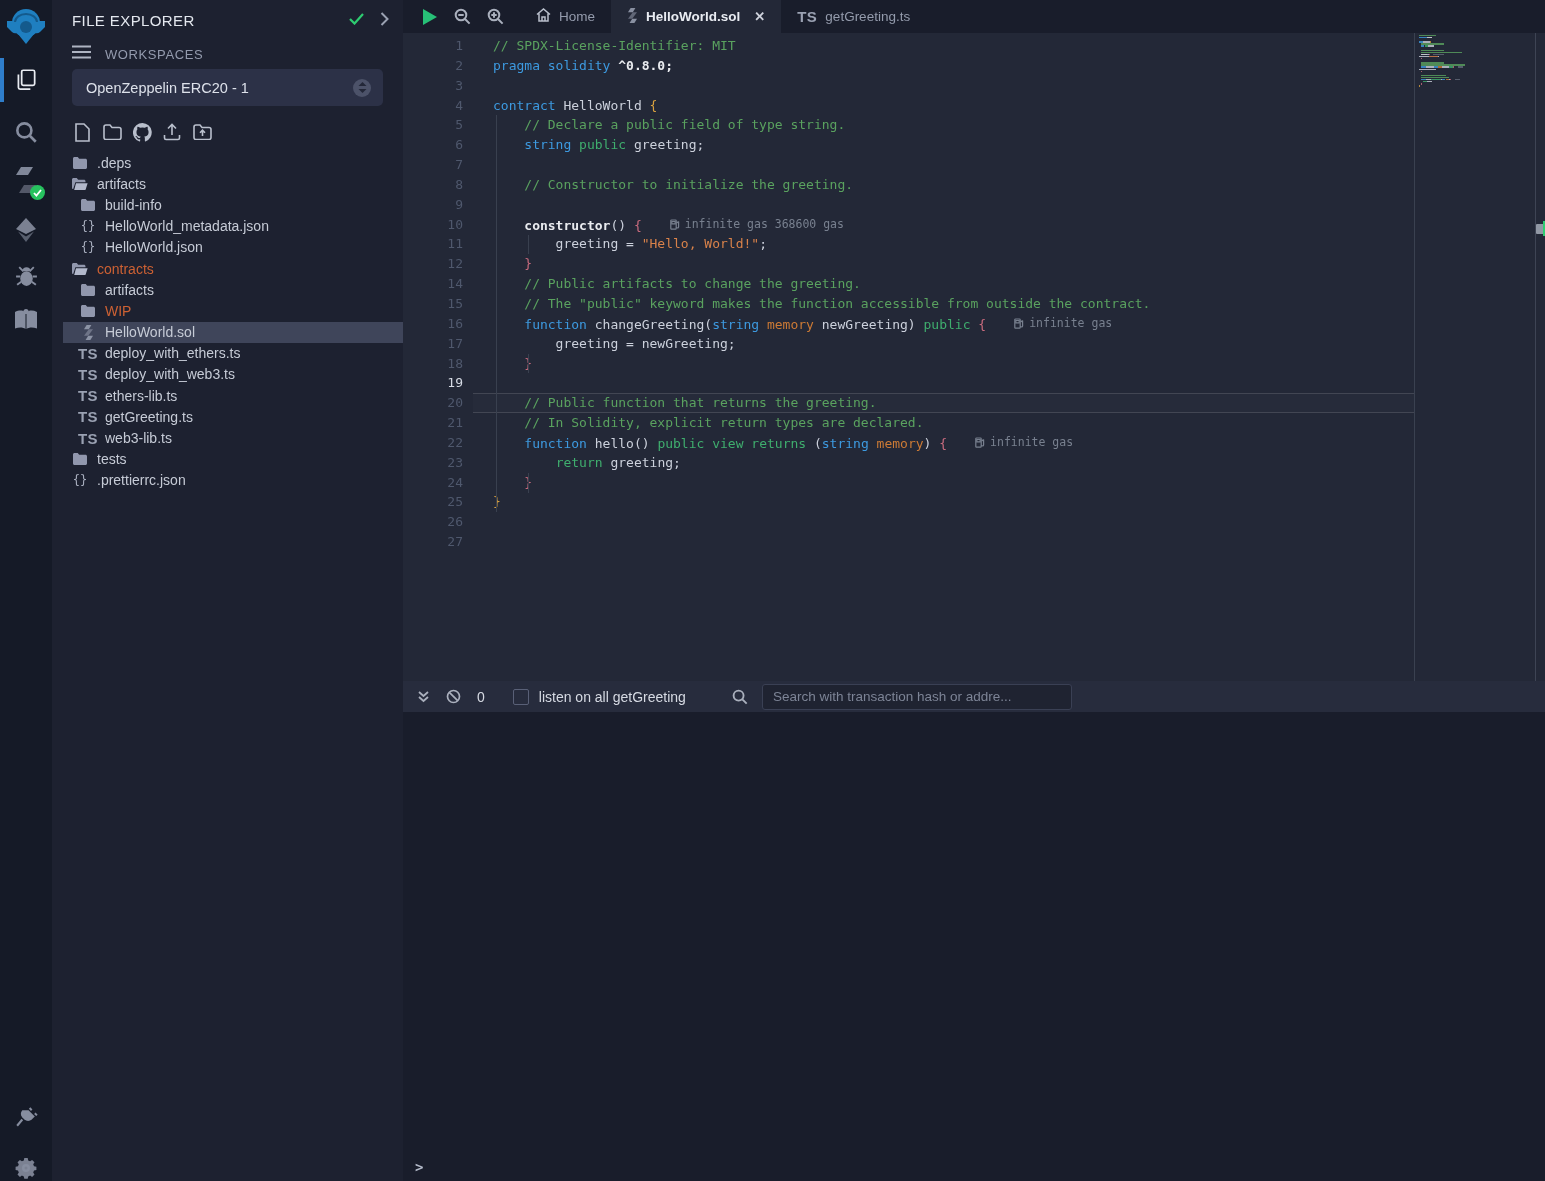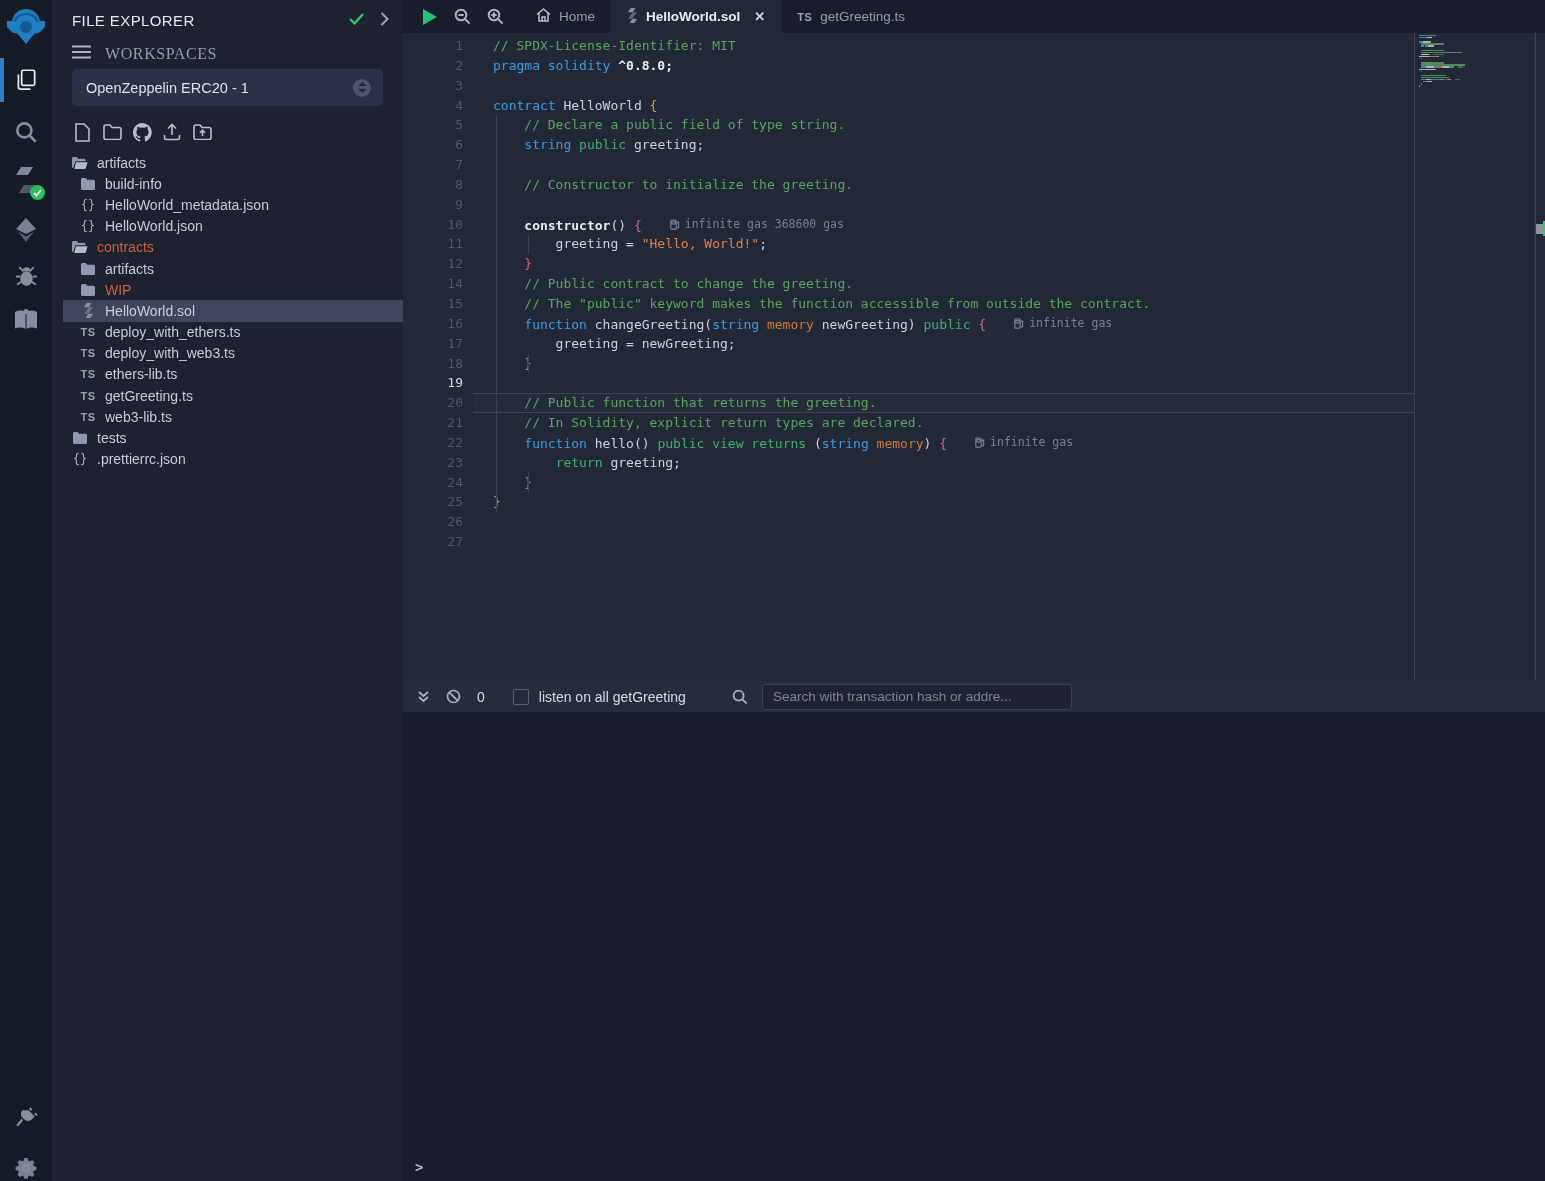--- a/index.html
+++ b/index.html
@@ -15,35 +15,35 @@
   .badge { position:absolute; right:7px; bottom:2px; width:15px; height:15px; border-radius:50%; background:#27c25f; display:flex; align-items:center; justify-content:center; }
   .badge svg { display:block; }
 
   
   #explorer { position:absolute; left:52px; top:0; width:351px; height:1181px; background:#1d2130; z-index:4; }
   #fe-header { position:absolute; left:20px; right:14px; top:9px; height:22px; display:flex; align-items:center; }
   #fe-title { font-size:15px; letter-spacing:.4px; color:#e4e8ef; font-weight:500; flex:1; }
   #fe-check { margin-right:16px; }
   #fe-chevron { color:#9aa1b2; font-size:15px; }
   #ws-row { position:absolute; left:20px; top:45px; height:18px; display:flex; align-items:center; gap:14px; }
-  #ws-label { font-size:16px; letter-spacing:.6px; color:#949bae;font-family:Liberation Serif, serif; }
+  #ws-label { font-size:13px; letter-spacing:.6px; color:#949bae; }
   #ws-select { position:absolute; left:20px; top:69px; width:311px; height:37px; background:#2c3147; border-radius:5px; display:flex; align-items:center; padding:0 12px 0 14px; cursor:pointer; }
   #ws-name { flex:1; font-size:14.5px; color:#dde1ea; }
   #ws-sort { width:18px; height:18px; border-radius:50%; background:#4c5269; display:flex; align-items:center; justify-content:center; }
   #fe-actions { position:absolute; left:20px; top:122px; display:flex; gap:10px; color:#b9bfcc; }
   #fe-actions .act { cursor:pointer; width:20px; height:20px; display:flex; align-items:center; justify-content:center; }
 
   #file-tree { position:absolute; left:0; right:0; top:152px; }
   .tree-row { position:relative; height:21.2px; display:flex; align-items:center; font-size:14px; color:#c6cbd6; cursor:pointer; }
   .tree-row .ric { width:16px; display:flex; justify-content:center; margin-right:9px; flex:none; }
   .tree-row.accent { color:#cd6133; }
   .tree-row.selected::before { content:""; position:absolute; left:11px; right:0; top:0; bottom:0; background:#3f455a; }
   .tree-row > * { position:relative; }
   .json-ic { font-size:12px; color:#a9afbf; font-family:"DejaVu Sans Mono",monospace; }
-  .ts-ic { font-size:11px; font-weight:600; color:#9aa1b2; letter-spacing:.5px; }
+  .ts-ic { font-size:15px; font-weight:600; color:#9aa1b2; letter-spacing:.5px; }
 
   
   #editor-area { position:absolute; left:403px; top:0; width:1142px; height:681px; background:#232837; }
   #tabbar { position:absolute; left:0; right:0; top:0; height:33px; background:#191d2b; display:flex; align-items:stretch; }
   .tbtn { width:33px; display:flex; align-items:center; justify-content:center; cursor:pointer; color:#aab0bd; }
   .tbtn:first-child { margin-left:10px; }
   #tabs { display:flex; margin-left:8px; }
   .tab { display:flex; align-items:center; gap:8px; padding:0 16px; font-size:13.5px; color:#949bac; cursor:pointer; white-space:nowrap; }
   .tab.active { background:#232837; color:#e9ecf2; font-weight:600; }
   .tab .close { font-size:13px; color:#cfd3dd; margin-left:6px; }
@@ -212,20 +212,28 @@
           </svg>
       </span>
       <span class="act">
         <svg width="19" height="16" viewBox="0 0 19 16" fill="none" stroke="currentColor" stroke-width="1.6">
             <path d="M1 3 a2 2 0 0 1 2 -2 h4 l2 2.5 h7 a2 2 0 0 1 2 2 v8 a2 2 0 0 1 -2 2 h-13 a2 2 0 0 1 -2 -2z"></path>
             <path d="M9.5 12 V6.5 M7 8.7 L9.5 6.2 12 8.7"></path>
           </svg>
       </span>
     </div>
     <div id="file-tree">
+        <div class="tree-row" style="padding-left: 20px;">
+          <span class="ric">
+            <svg width="14" height="12" viewBox="0 0 14 12">
+              <path fill="#9197ad" d="M0 1.5C0 .7.7 0 1.5 0h3.2L6.2 1.7h6.3c.8 0 1.5.7 1.5 1.5v7.3c0 .8-.7 1.5-1.5 1.5h-11C.7 12 0 11.3 0 10.5z"></path>
+            </svg>
+          </span>
+          <span>.deps</span>
+        </div>
         <div class="tree-row" style="padding-left: 20px;">
           <span class="ric">
             <svg width="16" height="12" viewBox="0 0 16 12">
               <path fill="#9197ad" d="M0 1.5C0 .7.7 0 1.5 0h3.2L6.2 1.7h5.8c.8 0 1.5.7 1.5 1.5v1H3.4L1.2 11H1C.5 11 0 10.5 0 10z"></path>
               <path fill="#b2b8cb" d="M4 5.2h11.6l-1.9 6.3c-.1.3-.4.5-.7.5H2.2z"></path>
             </svg>
           </span>
           <span>artifacts</span>
         </div>
         <div class="tree-row" style="padding-left: 28px;">
@@ -383,21 +391,21 @@
           <div class="cl"><span class="gut">6</span><span class="ct"><span class="tk-n">    </span><span class="tk-k">string</span><span class="tk-n"> </span><span class="tk-g">public</span><span class="tk-n"> greeting;</span></span></div>
           <div class="cl"><span class="gut">7</span><span class="ct"></span></div>
           <div class="cl"><span class="gut">8</span><span class="ct"><span class="tk-n">    </span><span class="tk-c">// Constructor to initialize the greeting.</span></span></div>
           <div class="cl"><span class="gut">9</span></div>
           <div class="cl"><span class="gut">10</span><span class="ct"><span class="tk-n">    </span><span class="tk-w">constructor</span><span class="tk-n">() </span><span class="tk-p">{</span><span class="gasw"><svg width="10" height="11" viewBox="0 0 10 11" fill="none" stroke="#78808f" stroke-width="1.2">
                   <rect x="0.8" y="1" width="5.4" height="9.2" rx="0.8"></rect>
                   <path d="M1.8 2.5 h3.4 v2.4 h-3.4z M6.6 4 l2 -1.5 M8.6 2.5 v5.5 a1 1 0 0 1 -2 0"></path>
                 </svg><span>infinite gas 368600 gas</span></span></span></div>
           <div class="cl"><span class="gut">11</span><span class="ct"><span class="tk-n">        greeting = </span><span class="tk-s">"Hello, World!"</span><span class="tk-n">;</span></span></div>
           <div class="cl"><span class="gut">12</span><span class="ct"><span class="tk-n">    </span><span class="tk-p">}</span></span></div>
-          <div class="cl"><span class="gut">14</span><span class="ct"><span class="tk-n">    </span><span class="tk-c">// Public contract to change the greeting.</span></span></div>
+          <div class="cl"><span class="gut">14</span><span class="ct"><span class="tk-n">    </span><span class="tk-c">// Public artifacts to change the greeting.</span></span></div>
           <div class="cl"><span class="gut">15</span><span class="ct"><span class="tk-n">    </span><span class="tk-c">// The "public" keyword makes the function accessible from outside the contract.</span></span></div>
           <div class="cl"><span class="gut">16</span><span class="ct"><span class="tk-n">    </span><span class="tk-k">function</span><span class="tk-n"> changeGreeting(</span><span class="tk-k">string</span><span class="tk-n"> </span><span class="tk-o">memory</span><span class="tk-n"> newGreeting) </span><span class="tk-g">public</span><span class="tk-n"> </span><span class="tk-p">{</span><span class="gasw"><svg width="10" height="11" viewBox="0 0 10 11" fill="none" stroke="#78808f" stroke-width="1.2">
                   <rect x="0.8" y="1" width="5.4" height="9.2" rx="0.8"></rect>
                   <path d="M1.8 2.5 h3.4 v2.4 h-3.4z M6.6 4 l2 -1.5 M8.6 2.5 v5.5 a1 1 0 0 1 -2 0"></path>
                 </svg><span>infinite gas</span></span></span></div>
           <div class="cl"><span class="gut">17</span><span class="ct"><span class="tk-n">        greeting = newGreeting;</span></span></div>
           <div class="cl"><span class="gut">18</span><span class="ct"><span class="tk-n">    </span><span class="tk-p">}</span></span></div>
           <div class="cl"><span class="gut cur">19</span><span class="ct"></span></div>
           <div class="cl"><span class="gut">20</span><span class="ct"><span class="tk-n">    </span><span class="tk-c">// Public function that returns the greeting.</span></span></div>
           <div class="cl"><span class="gut">21</span><span class="ct"><span class="tk-n">    </span><span class="tk-c">// In Solidity, explicit return types are declared.</span></span></div>

